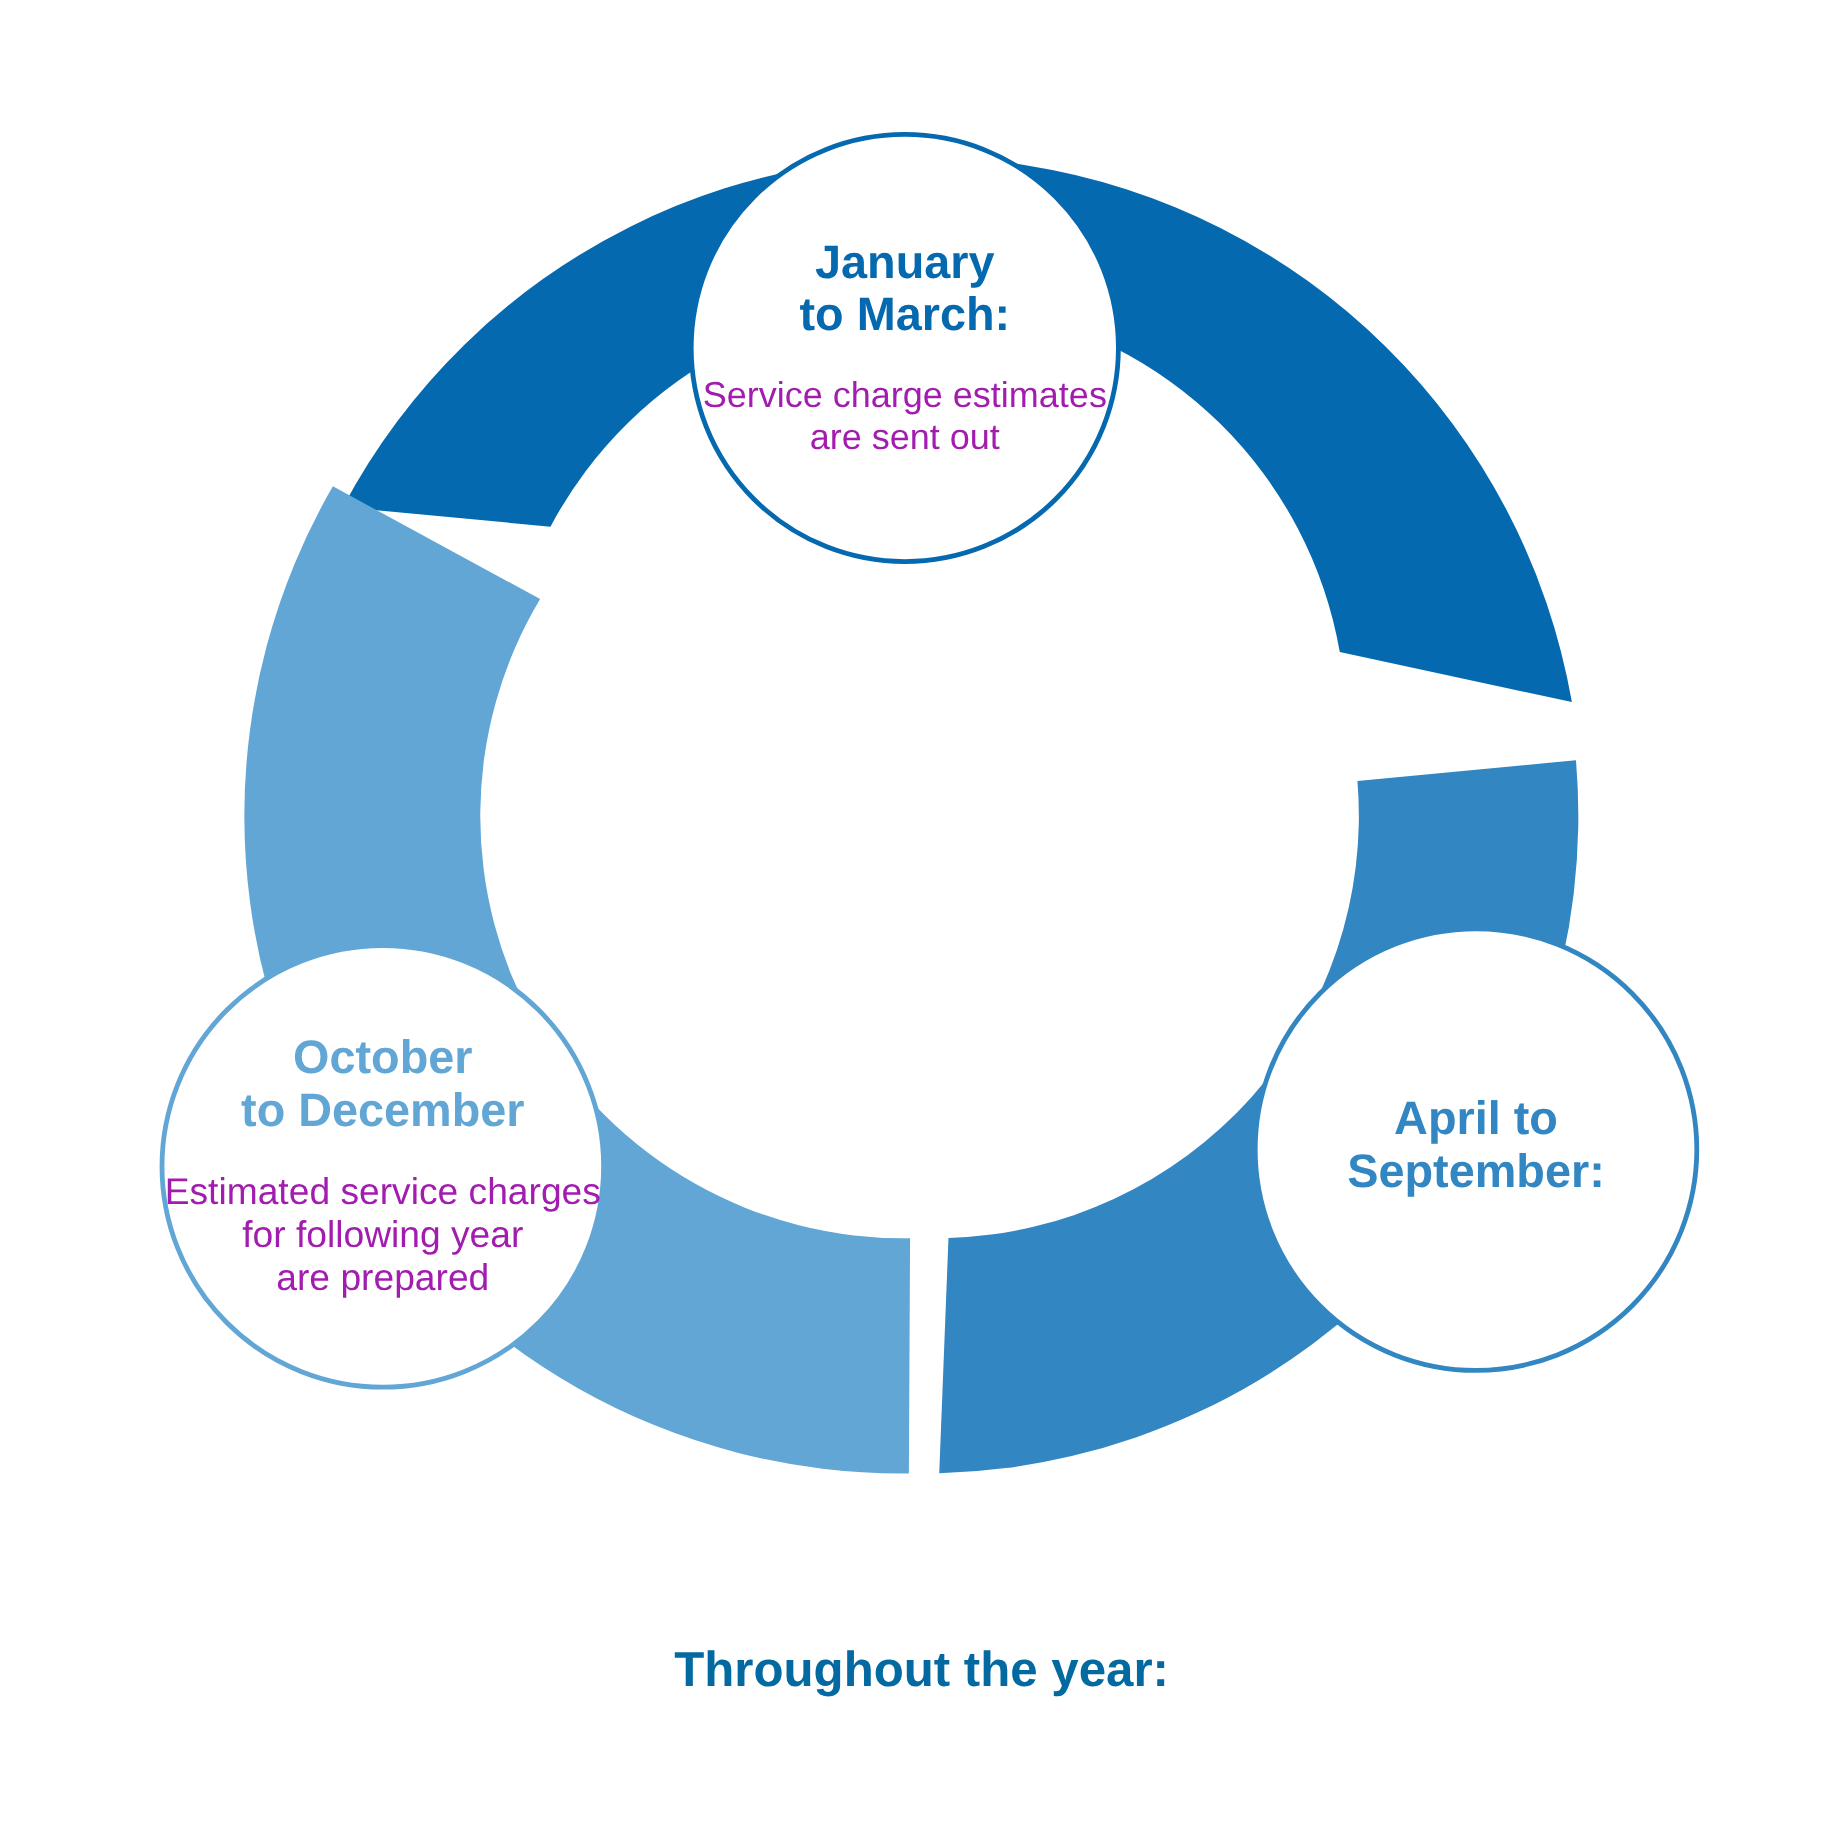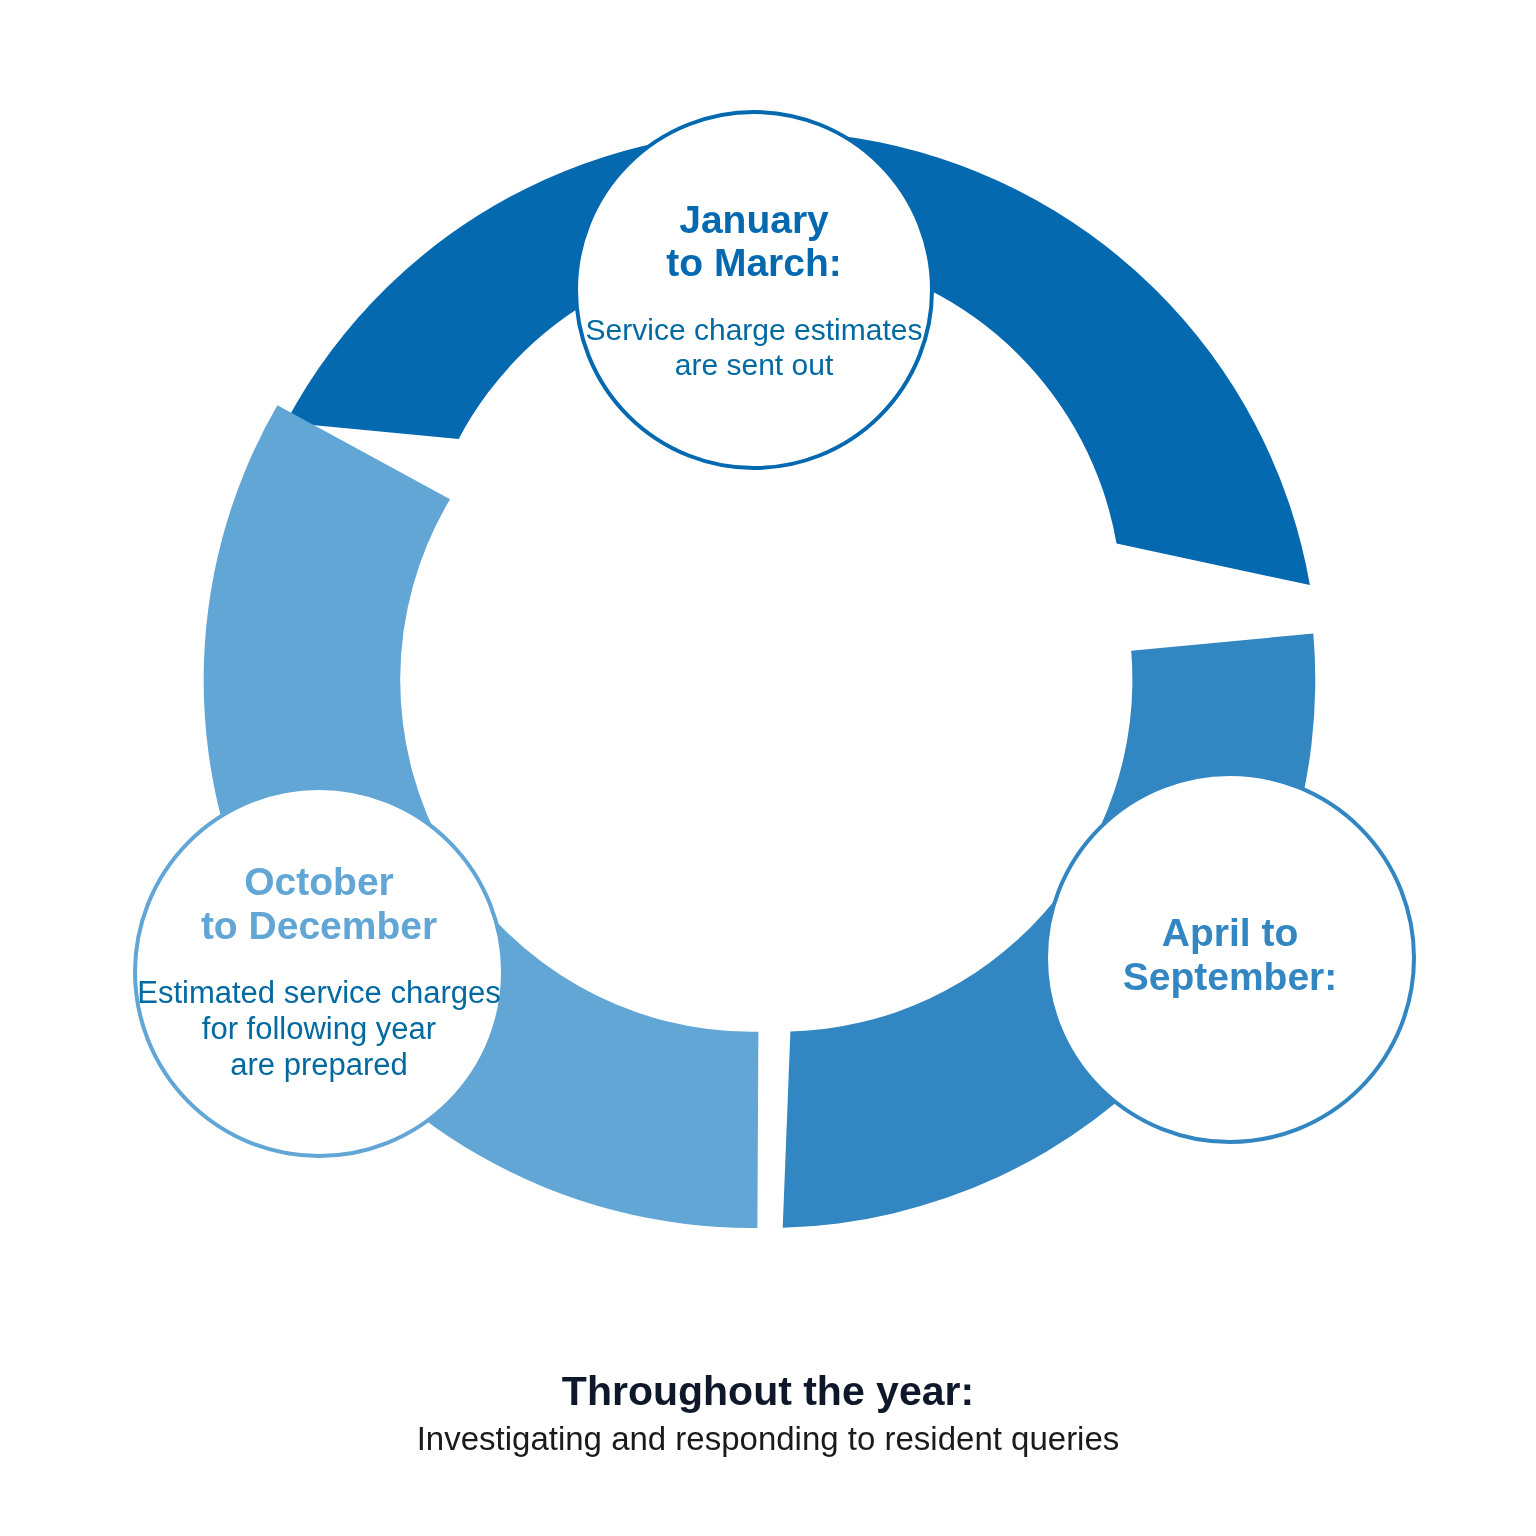--- a/index.html
+++ b/index.html
@@ -45,21 +45,21 @@
   }
 
   .node-heading {
     font-weight: bold;
     line-height: 1.12;
     margin: 0;
     white-space: pre-line;
   }
 
   .node-body {
-    color: #0369a1;
+    color: #a21caf;
     line-height: 1.17;
     margin: 0;
     white-space: pre-line;
   }
 
   
   #node-jan {
     left: 574px;
     top: 110px;
     width: 360px;
@@ -177,17 +177,16 @@
 
   <div class="node" id="node-oct" style="border-color: rgb(98, 166, 214);">
     <p class="node-heading" style="color: rgb(98, 166, 214);">October
 to December</p>
     <p class="node-body">Estimated service charges
 for following year
 are prepared</p>
   </div>
 
   <div id="footer-caption">
-    <p id="footer-title" style="color: #0f172a;">Throughout the year:</p>
-    <p id="footer-subtitle">Investigating and responding to resident queries</p>
+    <p id="footer-title" style="color: #0369a1;">Throughout the year:</p>
   </div>
 
 </div>
 
 </body></html>

